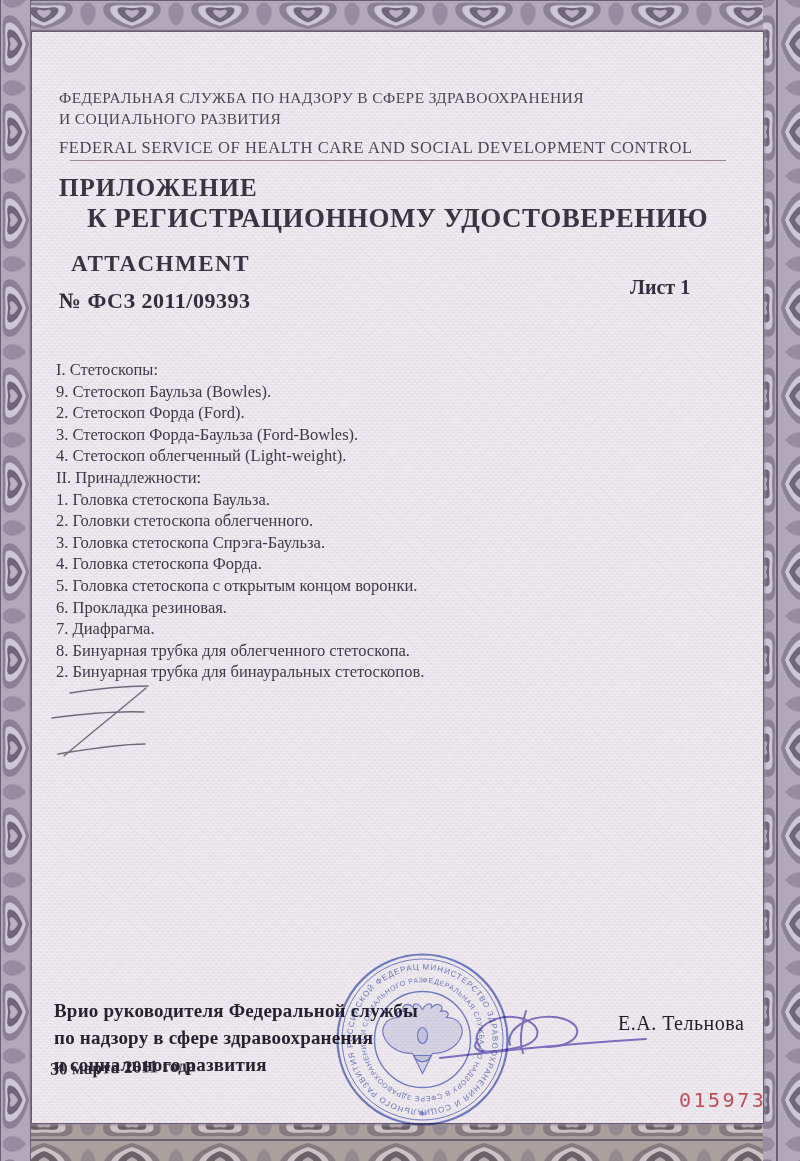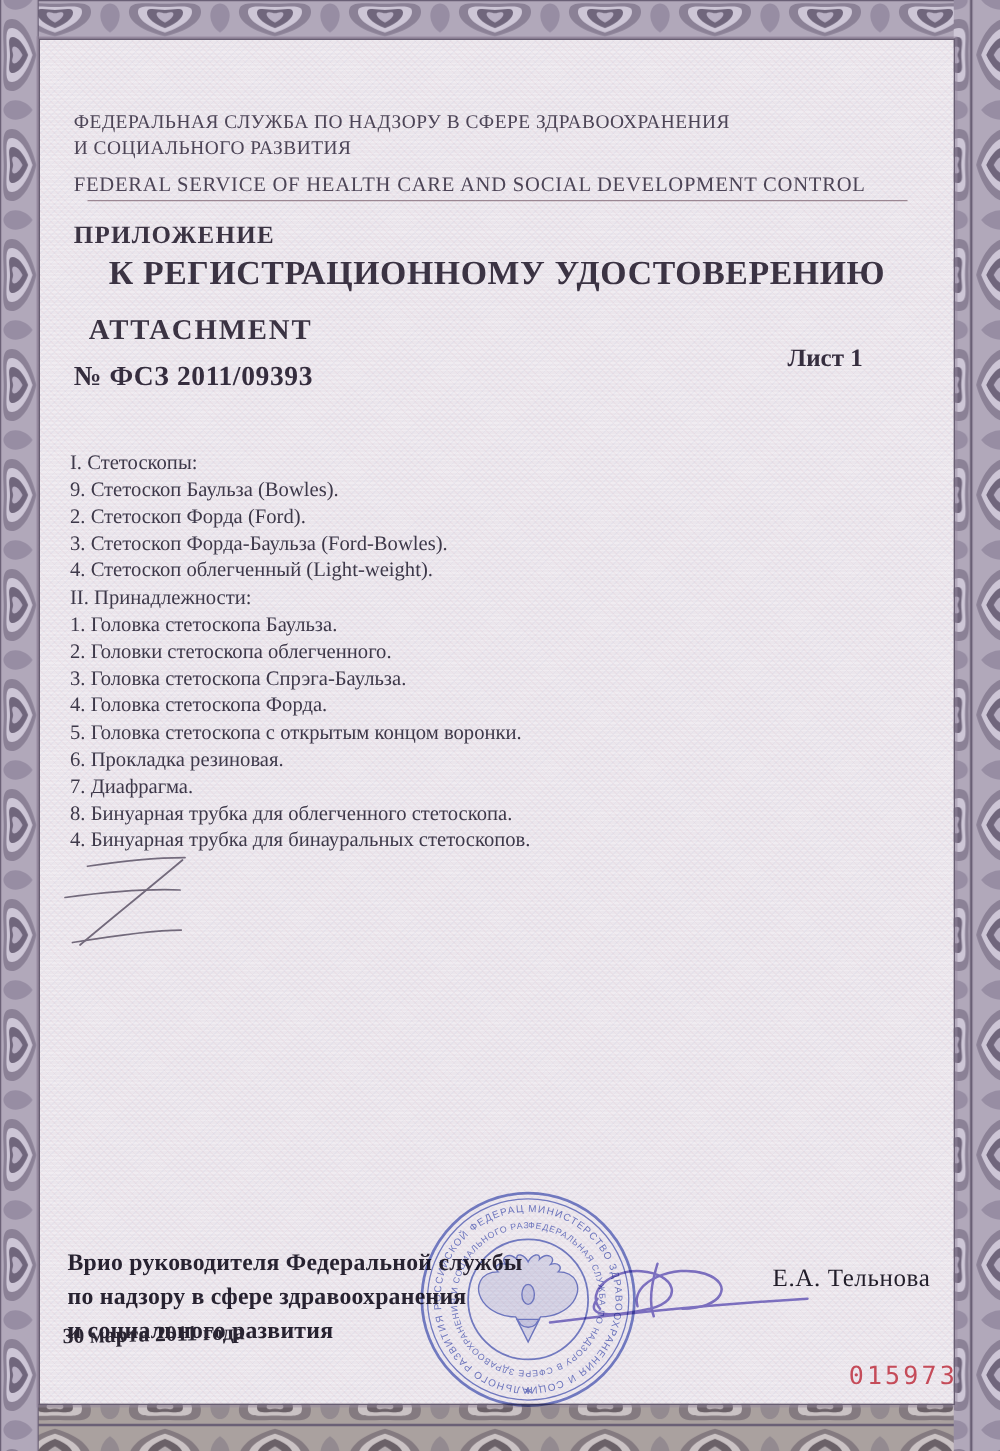--- a/index.html
+++ b/index.html
@@ -19,21 +19,21 @@
   .inner-frame{position:absolute;left:31px;top:31px;right:36px;bottom:37px;
     border:1.3px solid #675d72; box-shadow:0 0 0 2px rgba(150,138,160,.45);}
   .centered{left:31px;right:37px;text-align:left;margin-left:28px;}
   
   .header{top:87px;line-height:21px;color:#4c4456;}
   .h-ru{font-size:15.5px;letter-spacing:.4px;}
   .h-en{font-size:16.5px;letter-spacing:.6px;margin-top:8px;}
   .rule{top:160px;left:70px;right:74px;height:1px;background:#9b8793;}
   
   .title{top:173px;color:#3b3343;font-weight:bold;}
-  .t1{font-size:20px;letter-spacing:1px;line-height:30px;}
+  .t1{font-size:25px;letter-spacing:1px;line-height:30px;}
   .t2{font-size:27px;letter-spacing:.5px;line-height:30px;padding-left:28px;}
   .t3{font-size:23px;letter-spacing:1.5px;margin-top:18px;padding-left:12px;}
   .doc-number{top:288px;font-size:22px;font-weight:bold;color:#352d3e;letter-spacing:.5px;}
   .sheet{top:276px;left:630px;font-size:20px;font-weight:bold;color:#352d3e;}
   
   .list{top:359px;left:56px;right:60px;font-size:16.5px;line-height:21.6px;color:#3d3849;}
   
   .footer{left:54px;top:997px;font-size:19px;font-weight:bold;line-height:27px;color:#272230;letter-spacing:.2px;}
   .date{left:50px;top:1057px;font-size:17.5px;font-weight:bold;color:#2a2532;transform:rotate(-1.3deg);}
   .signer{left:618px;top:1012px;font-size:20px;font-weight:normal;color:#211d29;letter-spacing:.5px;}
@@ -126,21 +126,21 @@
     <div>4. Стетоскоп облегченный (Light-weight).</div>
     <div>II. Принадлежности:</div>
     <div>1. Головка стетоскопа Баульза.</div>
     <div>2. Головки стетоскопа облегченного.</div>
     <div>3. Головка стетоскопа Спрэга-Баульза.</div>
     <div>4. Головка стетоскопа Форда.</div>
     <div>5. Головка стетоскопа с открытым концом воронки.</div>
     <div>6. Прокладка резиновая.</div>
     <div>7. Диафрагма.</div>
     <div>8. Бинуарная трубка для облегченного стетоскопа.</div>
-    <div>4. Бинуарная трубка для бинауральных стетоскопов.</div>
+    <div>2. Бинуарная трубка для бинауральных стетоскопов.</div>
   </div>
 
   <svg class="abs zmark-svg" width="130" height="100" viewBox="0 0 130 100" aria-hidden="true">
     <g stroke="#6e6678" stroke-width="1.4" fill="none" stroke-linecap="round" opacity=".9">
       <path d="M30,21 C55,17 85,14 108,14"></path>
       <path d="M106,16 C80,38 50,62 24,84"></path>
       <path d="M12,46 C42,42 78,39 104,40"></path>
       <path d="M18,82 C48,77 80,72 105,72"></path>
     </g>
   </svg>

